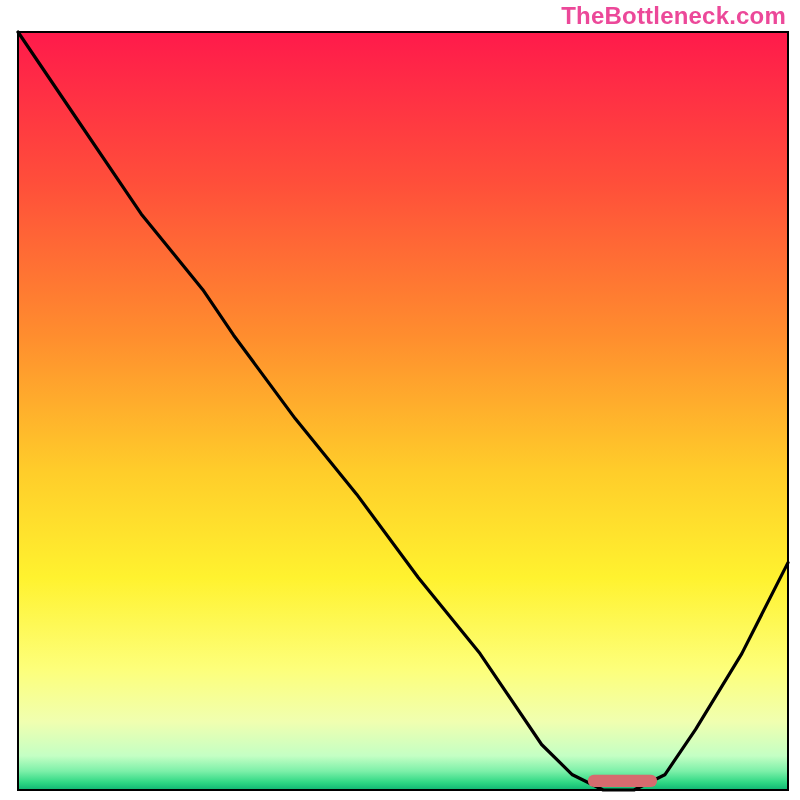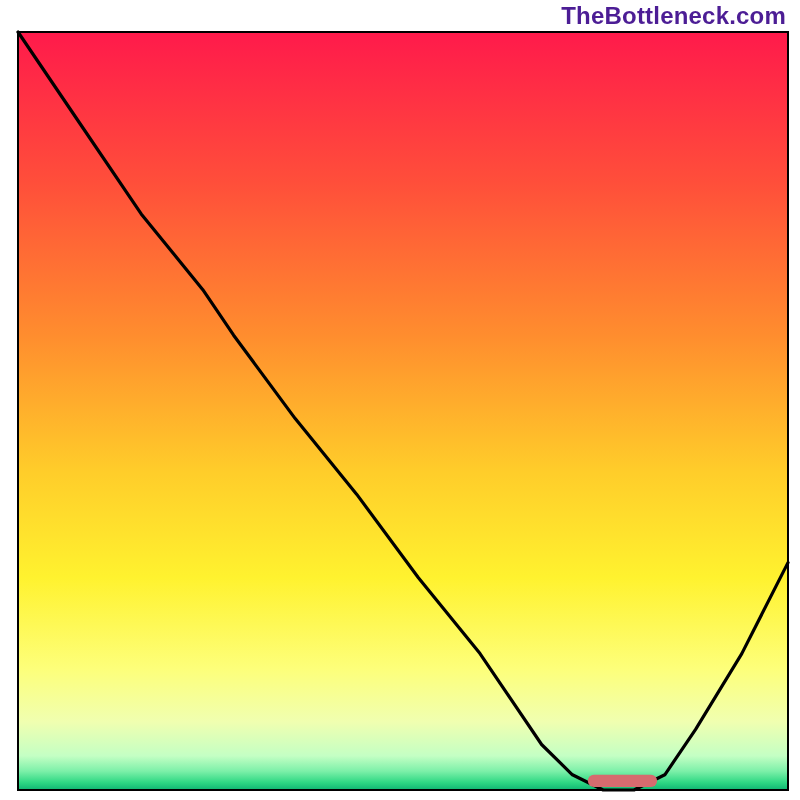--- a/index.html
+++ b/index.html
@@ -15,21 +15,21 @@
     width: 800px;
     height: 800px;
   }
   .watermark {
     position: absolute;
     top: 2px;
     right: 14px;
     font-family: Arial, Helvetica, sans-serif;
     font-size: 24px;
     font-weight: 600;
-    color: #4c1d95;
+    color: #ec4899;
     letter-spacing: 0.2px;
     user-select: none;
   }
   svg {
     position: absolute;
     left: 0;
     top: 0;
   }
 </style>
 </head>

